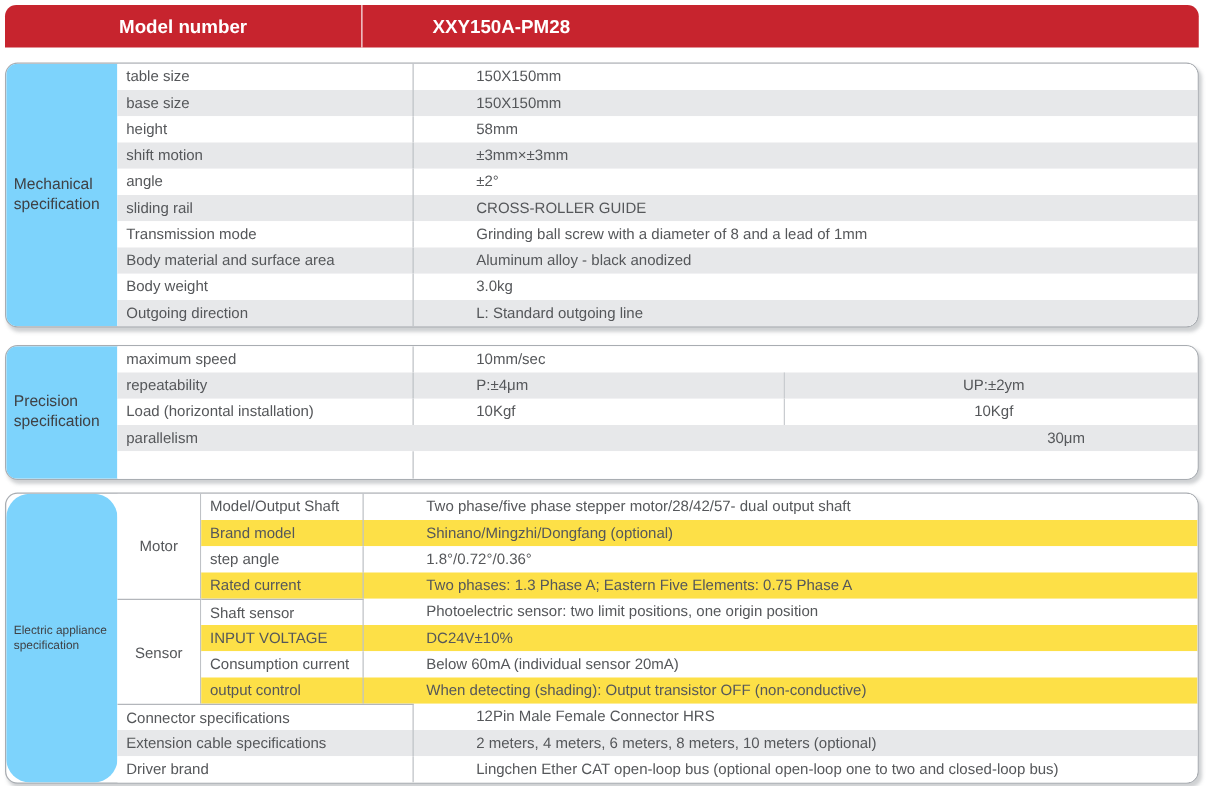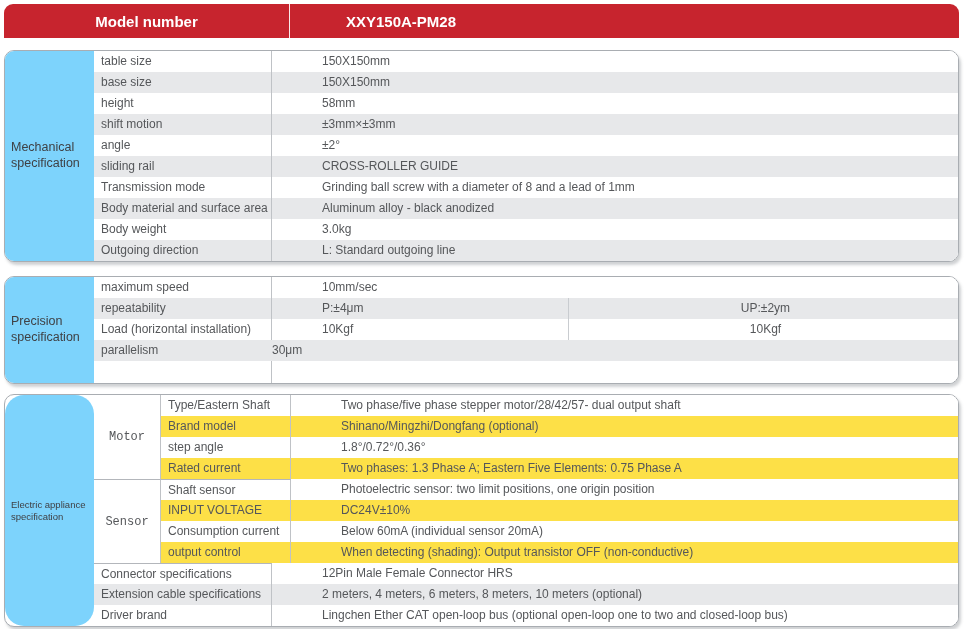--- a/index.html
+++ b/index.html
@@ -24,36 +24,36 @@
   .sidebar { width:89px; background:#7dd3fc; color:#3f4145;
     display:flex; align-items:center; padding-left:6px;
     font-size:12.5px; line-height:1.25; flex-shrink:0; }
   .sidebar.small { font-size:9.5px;border-radius:19px; }
   .content { flex:1; display:flex; flex-direction:column; background:#fff; }
 
   
   .row { display:flex; height:21px; line-height:21px;
     font-size:12px; color:#55575a; background:#fff; }
   .row.shade { background:#e7e8ea; }
-  .lbl { width:178px; padding-left:7px; border-right:1px solid #bfc2c6;
+  .lbl { width:237px; padding-left:7px; border-right:1px solid #bfc2c6;
     white-space:nowrap; overflow:hidden; flex-shrink:0; }
   .lbl.noline { border-right:none; }
   .lbl.topline { border-top:1px solid #b3b6bb; }
   .val { flex:1; padding-left:50px; white-space:nowrap; overflow:hidden; }
   .val.split { flex:0 0 296px; width:296px; }
   .val2 { flex:1; text-align:center; border-left:1px solid #c9ccd0;
     white-space:nowrap; overflow:hidden; padding-left:4px; }
-  .val.full { text-align:left; padding-left:0; padding-right:48px; }
+  .val.full { text-align:right; padding-left:0; padding-right:90px; }
   .row.blank { height:22px; }
 
   
   .egroup { display:flex; }
   .gcell { width:67px; border-right:1px solid #bfc2c6; display:flex;
     align-items:center; justify-content:center; background:#fff;
-    font-size:12px; color:#55575a; flex-shrink:0;font-family:Liberation Mono, monospace; }
+    font-size:12px; color:#55575a; flex-shrink:0; }
   .gcell.topline { border-top:1px solid #b3b6bb; }
   .grows { flex:1; display:flex; flex-direction:column; }
   .erow { display:flex; height:21px; line-height:21px;
     font-size:12px; color:#55575a; background:#fff; }
   .erow.shade { background:#fde047; }
   .sublbl { width:130px; padding-left:7px; border-right:1px solid #bfc2c6;
     white-space:nowrap; overflow:hidden; flex-shrink:0; }
   .sublbl.topline { border-top:1px solid #b3b6bb; }
 </style>
 </head>
@@ -141,21 +141,21 @@
   </div>
 
   <div class="sec">
     <div class="sidebar small">Electric appliance specification</div>
     <div class="content">
 
       <div class="egroup">
         <div class="gcell">Motor</div>
         <div class="grows">
           <div class="erow">
-            <div class="sublbl">Type/Eastern Shaft</div>
+            <div class="sublbl">Model/Output Shaft</div>
             <div class="val">Two phase/five phase stepper motor/28/42/57- dual output shaft</div>
           </div>
           <div class="erow shade">
             <div class="sublbl">Brand model</div>
             <div class="val">Shinano/Mingzhi/Dongfang (optional)</div>
           </div>
           <div class="erow">
             <div class="sublbl">step angle</div>
             <div class="val">1.8°/0.72°/0.36°</div>
           </div>

